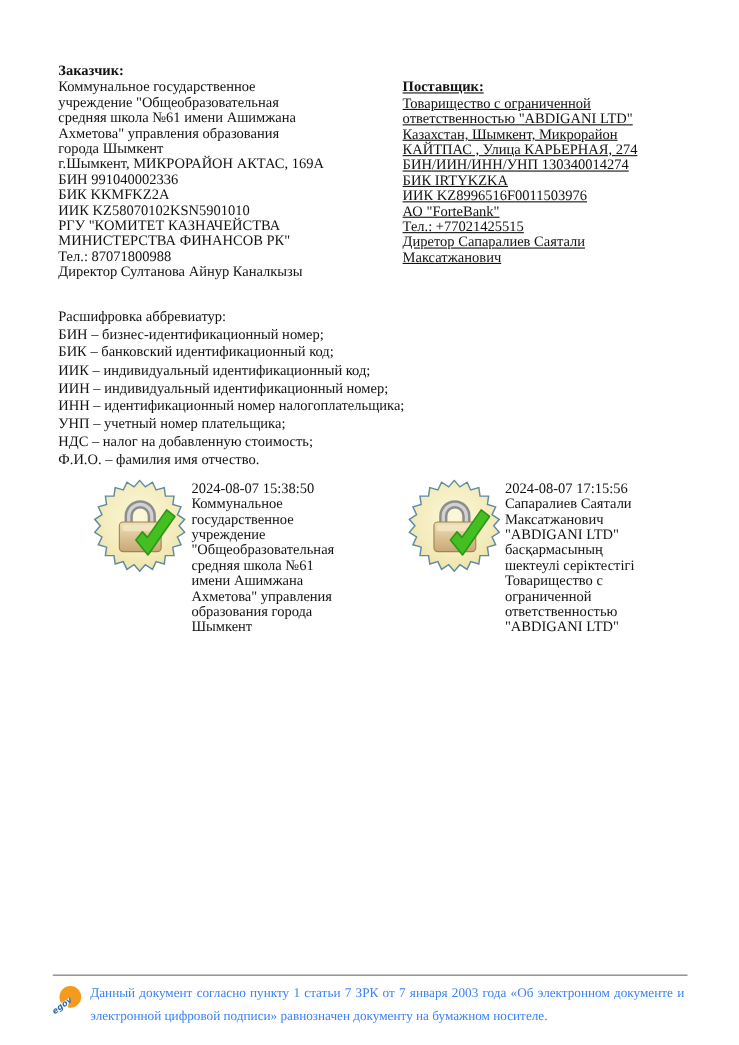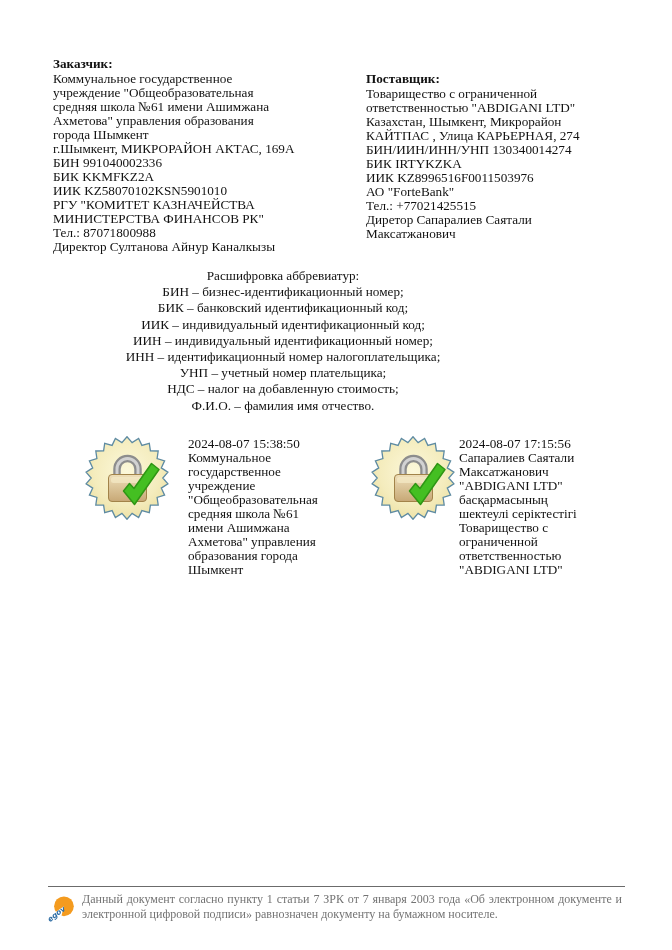--- a/index.html
+++ b/index.html
@@ -6,39 +6,39 @@
   .page {
     position:relative; width:672px; height:950px;
     background:#ffffff; overflow:hidden;
     font-family:"Liberation Serif","DejaVu Serif",serif;
     color:#121212;
   }
   .txt { white-space:pre; font-size:13.2px; line-height:14px; }
   .party { position:absolute; }
   .party-label { font-weight:bold; font-size:13.2px; line-height:14.9px; }
   .customer { left:53px; top:57px; width:305px; }
-  .supplier { left:366px; top:72px; width:300px; }
-  .abbr { position:absolute; left:53px; top:268px; width:460px;text-align:center; }
+  .supplier { left:366px; top:72px; width:300px;text-decoration:underline; }
+  .abbr { position:absolute; left:53px; top:280px; width:460px; }
   .abbr .txt { line-height:16.2px; }
   .stamp-seal { position:absolute; width:84px; height:84px; }
   .seal-1 { left:85px; top:436px; }
   .seal-2 { left:371px; top:436px; }
   .stamp-text { position:absolute; }
-  .stamp-text-1 { left:188px; top:437px; width:150px; }
+  .stamp-text-1 { left:174px; top:437px; width:150px; }
   .stamp-text-2 { left:459px; top:437px; width:170px; }
   .stamp-para2 { }
   .footer {
     position:absolute; left:48px; top:886px; width:577px;
     border-top:1px solid #6b6b6b; padding-top:5px;
     display:flex; align-items:flex-start; gap:4px;
   }
   .footer-logo { flex:0 0 auto; margin-top:1px; }
   .footer-note {
-    font-size:12px; line-height:15px; text-align:justify;
-    color:#737373; width:540px;
+    font-size:12px; line-height:21px; text-align:justify;
+    color:#3b82f6; width:540px;
   }
 </style>
 </head>
 <body>
 
 <svg width="0" height="0" style="position:absolute" aria-hidden="true">
   <defs>
     <radialGradient id="sealFill" cx="50%" cy="42%" r="62%">
       <stop offset="0%" stop-color="#fcf8da"></stop>
       <stop offset="65%" stop-color="#f4ecbd"></stop>

